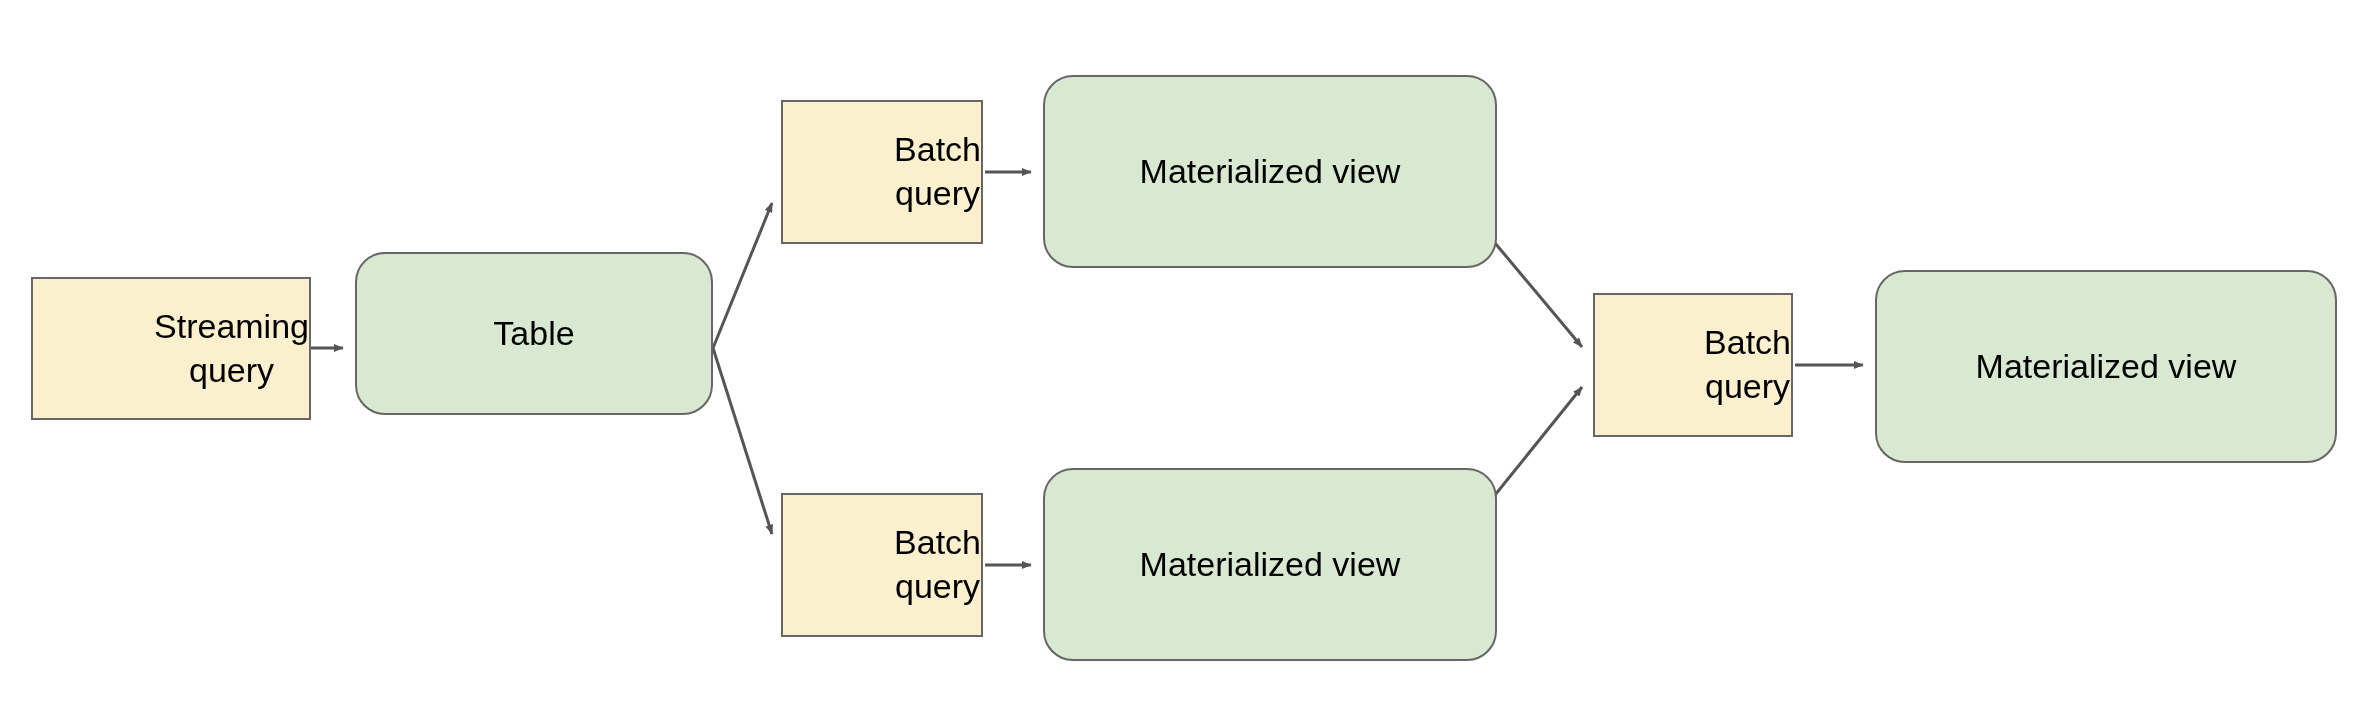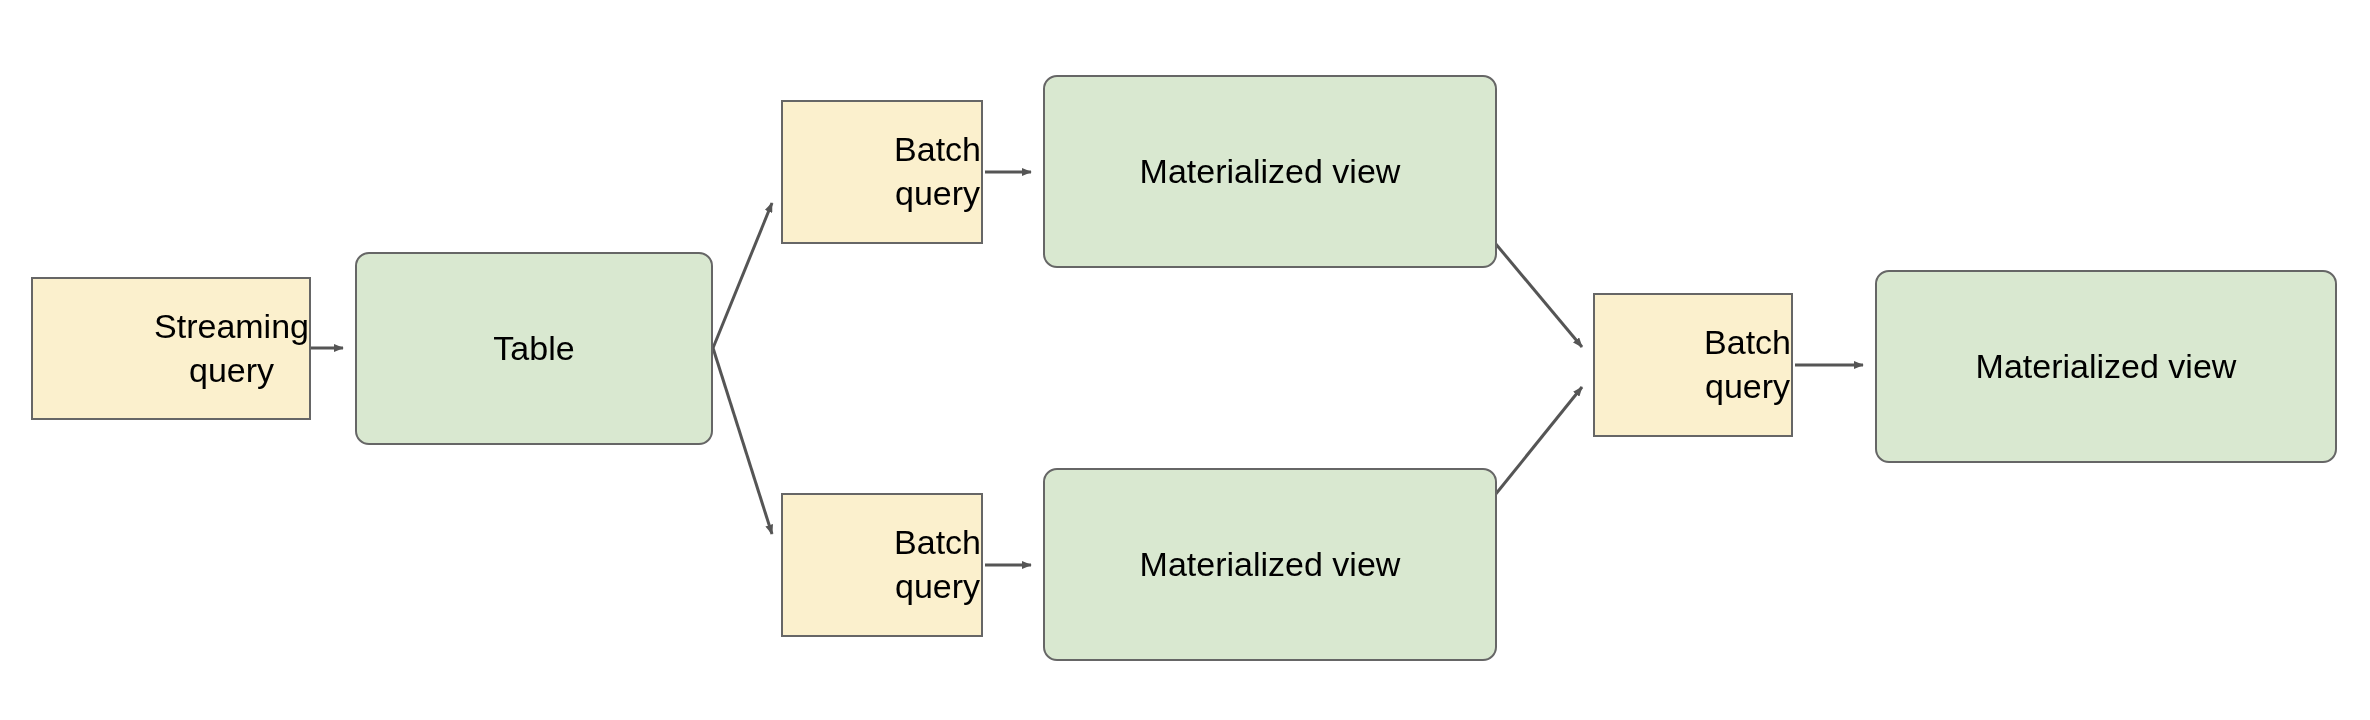--- a/index.html
+++ b/index.html
@@ -40,21 +40,21 @@
   }
   .node-process {
     background: #fbf0cd;
     border: 2px solid #666666;
     border-radius: 0;
     justify-content: flex-end;
   }
   .node-store {
     background: #d9e8d0;
     border: 2px solid #666666;
-    border-radius: 14px;
+    border-radius: 30px;
   }
   .node-label {
     display: block;
     white-space: pre-line;
   }
 </style>
 </head>
 <body>
 
 <div id="diagram-root">
@@ -75,21 +75,21 @@
       <line marker-end="url(#arrowhead)" x1="1495" y1="495" x2="1582" y2="387"></line>
       <line marker-end="url(#arrowhead)" x1="1795" y1="365" x2="1863" y2="365"></line>
     </g>
   </svg>
 
   <div class="node node-process" style="left:31px; top:277px; width:280px; height:143px;">
     <span class="node-label">Streaming
 query</span>
   </div>
 
-  <div class="node node-store" style="left:355px; top:252px; width:358px; height:193px;">
+  <div class="node node-store" style="left:355px; top:252px; width:358px; height:163px;">
     <span class="node-label">Table</span>
   </div>
 
   <div class="node node-process" style="left:781px; top:100px; width:202px; height:144px;">
     <span class="node-label">Batch
 query</span>
   </div>
 
   <div class="node node-store" style="left:1043px; top:75px; width:454px; height:193px;">
     <span class="node-label">Materialized view</span>

